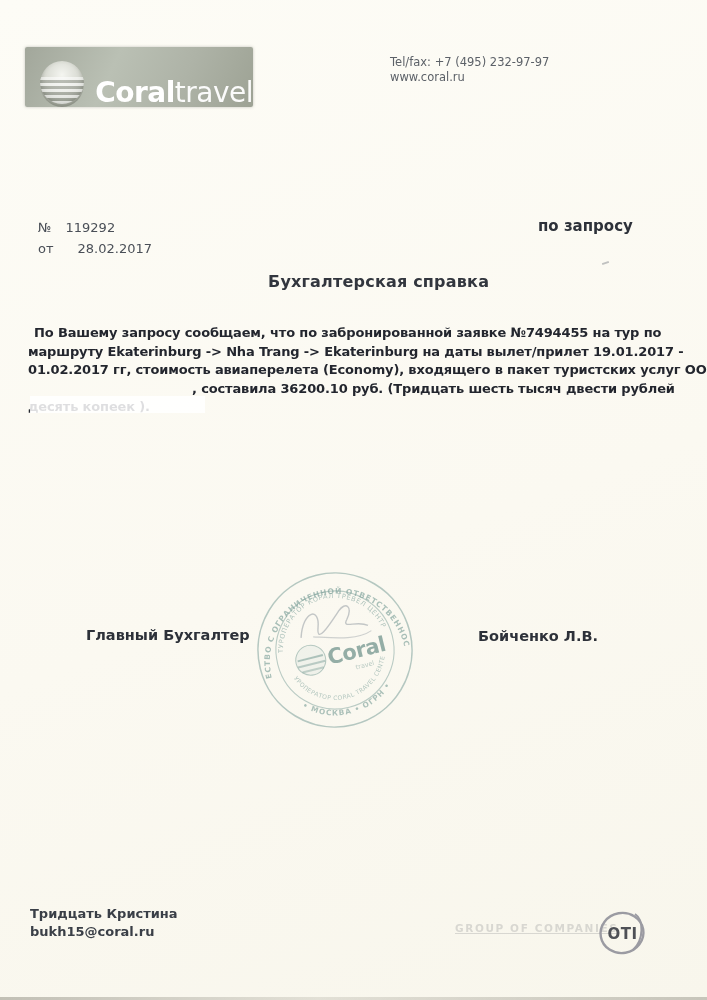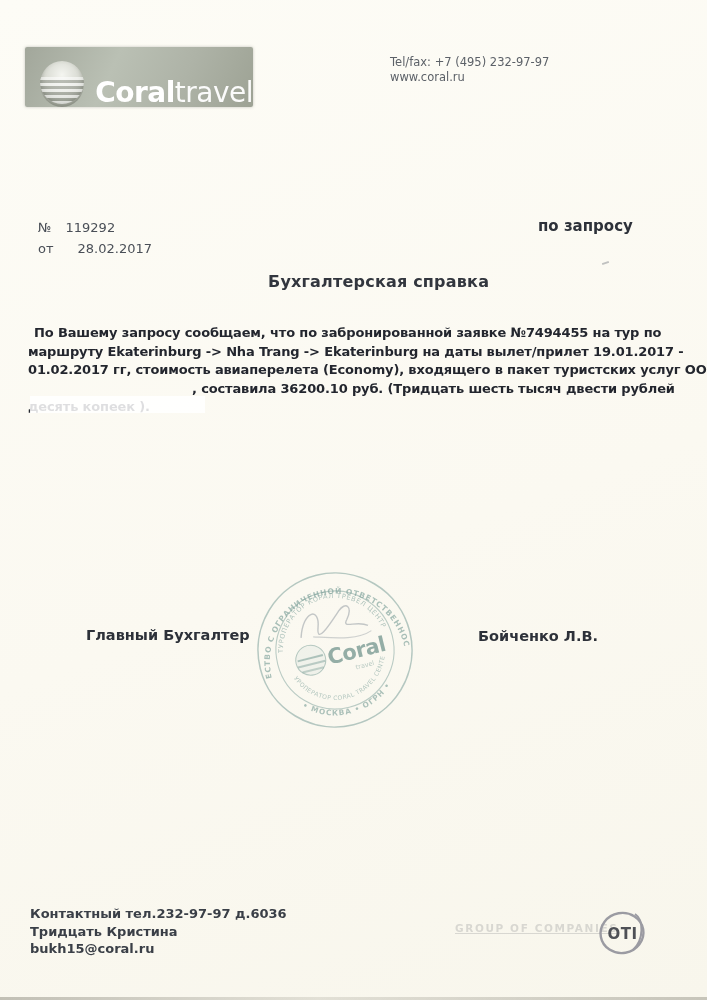--- a/index.html
+++ b/index.html
@@ -125,21 +125,20 @@
     <text x="75" y="97" font-size="21" font-weight="bold" letter-spacing="-0.5" fill="rgba(93,133,126,0.72)">Coral</text>
     <text x="100" y="108" font-size="6.5" fill="rgba(104,145,138,0.5)">travel</text>
 
     <g>
       <path d="M54,64 C62,38 80,38 73,58 C67,75 85,58 97,47 C106,39 112,46 103,57 C95,66 112,60 122,68" fill="none" stroke="rgba(128,138,148,0.5)" stroke-width="1.4"></path>
       <path d="M66,66 C86,72 108,80 124,74" fill="none" stroke="rgba(128,138,148,0.4)" stroke-width="1.2"></path>
     </g>
   </svg>
 
   <div class="footer-contact">
-    <div>Контактный тел.232-97-97 д.6036</div>
     <div>Тридцать Кристина</div>
     <div>bukh15@coral.ru</div>
   </div>
 
   <div class="group-label">GROUP OF COMPANIES</div>
 
   <svg class="oti" viewBox="0 0 52 52">
     <ellipse cx="26" cy="26" rx="21.5" ry="20" fill="none" stroke="#9b9ba2" stroke-width="2.4" transform="rotate(-10 26 26)"></ellipse>
     <path d="M39,7 C48,13 48,33 37,43" fill="none" stroke="#9b9ba2" stroke-width="2.1"></path>
     <text x="11.5" y="32" font-size="15" font-weight="bold" letter-spacing="0.5" fill="#4e5056" font-family="DejaVu Sans, Liberation Sans, sans-serif">OTI</text>

